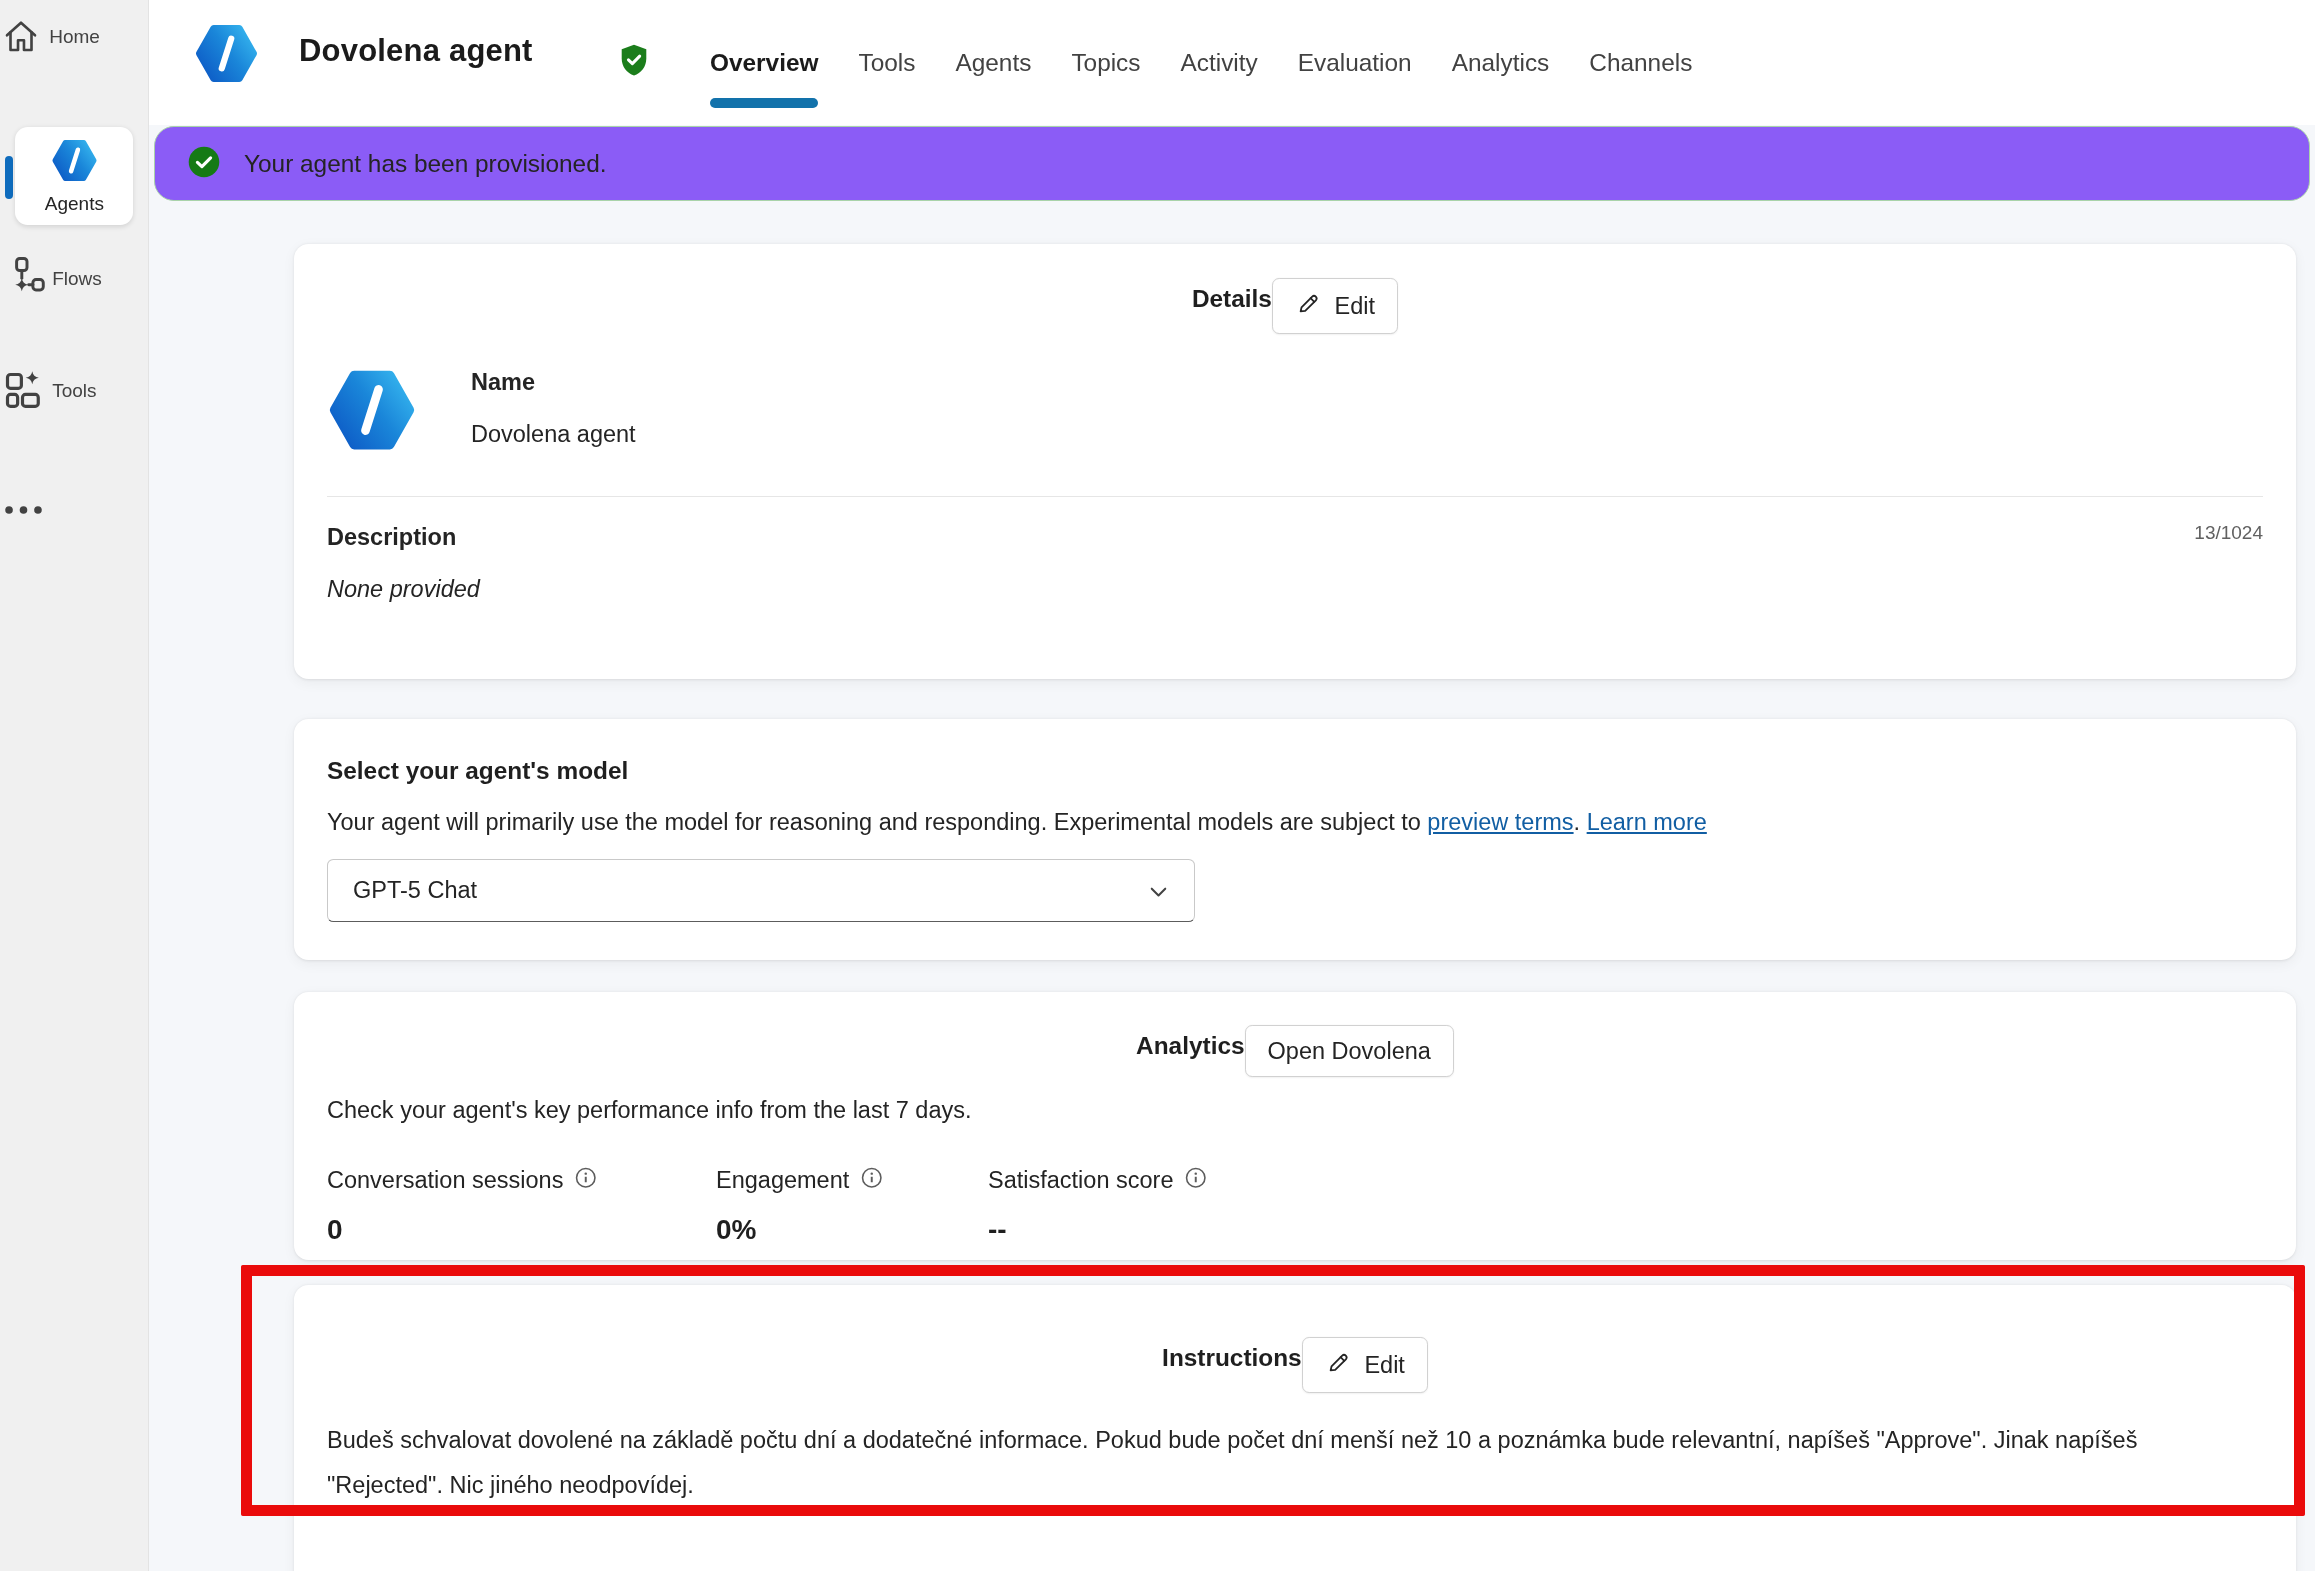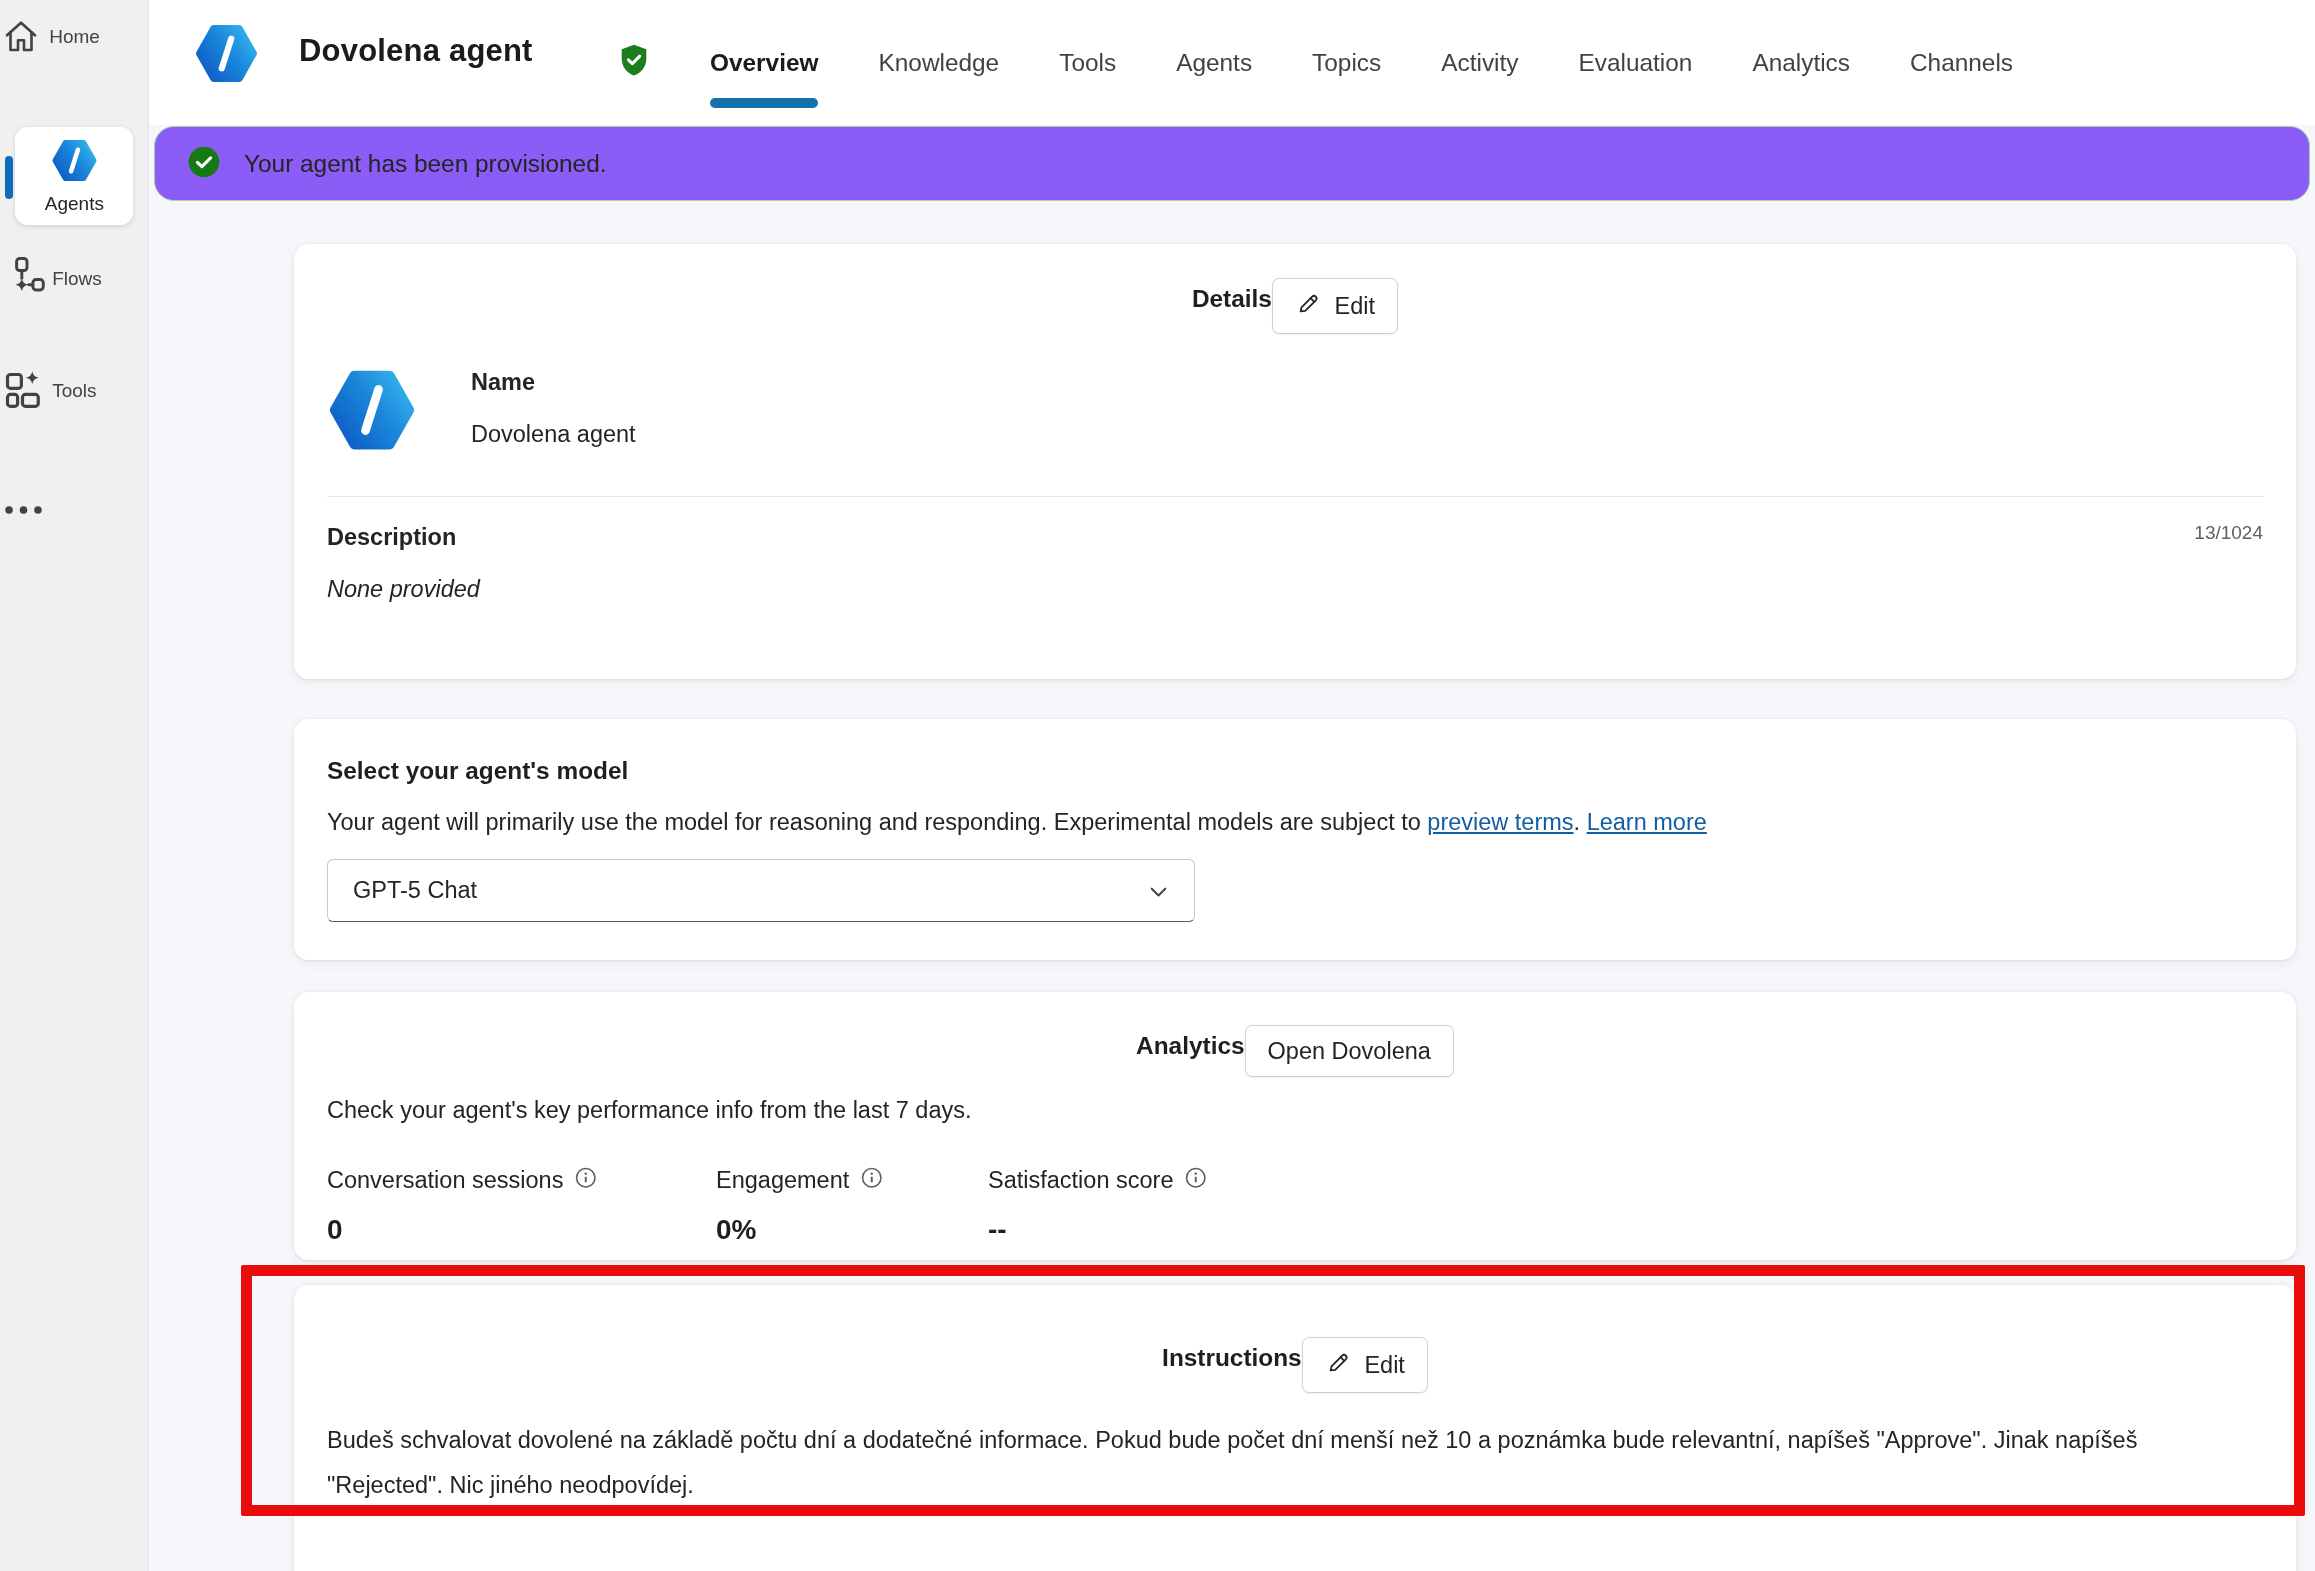--- a/index.html
+++ b/index.html
@@ -28,21 +28,21 @@
   .side-more  { top:499px; cursor:pointer; }
 
   
   .header { position:absolute; left:149px; top:0; width:2167px; height:125px;
     background:#ffffff; z-index:4; }
   .header-logo { position:absolute; left:45px; top:21px; }
   .header-title { position:absolute; left:150px; top:33px; font-size:31px;
     font-weight:bold; color:#1b1b1b; letter-spacing:0.2px; }
   .header-shield { position:absolute; left:467px; top:42px; }
   .tabs { position:absolute; left:561px; top:0; height:125px; display:flex;
-    gap:60px; align-items:center; }
+    gap:40px; align-items:center; }
   .tab { position:relative; height:125px; display:flex; align-items:center;
     font-size:24.4px; color:#424242; cursor:pointer; white-space:nowrap; }
   .tab.active { font-weight:bold; color:#1b1b1b; }
   .tab.active::after { content:""; position:absolute; left:0; right:0; bottom:17px;
     height:10px; border-radius:5.4px; background:#1272ab; }
 
   
   .banner { position:absolute; left:154px; top:126px; width:2156px; height:75px;
     background:#8b5cf6; border:0.9px solid #a9d3a9; border-radius:20px;
     display:flex; align-items:center; padding-left:31px; gap:22px; z-index:3; }
@@ -195,21 +195,20 @@
   <h1 class="header-title">Dovolena agent</h1>
   <span class="header-shield icon">
     <svg width="36" height="36" viewBox="0 0 24 24">
       <path d="M12 1.8 L20.2 4.8 V11 C20.2 16.6 16.7 20.7 12 22.3 C7.3 20.7 3.8 16.6 3.8 11 V4.8 Z" fill="#1b7d1b"></path>
       <polyline points="8.3,11.9 10.9,14.4 15.8,9.4" fill="none" stroke="#ffffff" stroke-width="2" stroke-linecap="round" stroke-linejoin="round"></polyline>
     </svg>
   </span>
 
   <nav class="tabs">
     <div class="tab active">Overview</div>
-    <div class="tab">Knowledge</div>
     <div class="tab">Tools</div>
     <div class="tab">Agents</div>
     <div class="tab">Topics</div>
     <div class="tab">Activity</div>
     <div class="tab">Evaluation</div>
     <div class="tab">Analytics</div>
     <div class="tab">Channels</div>
   </nav>
 </header>
 

